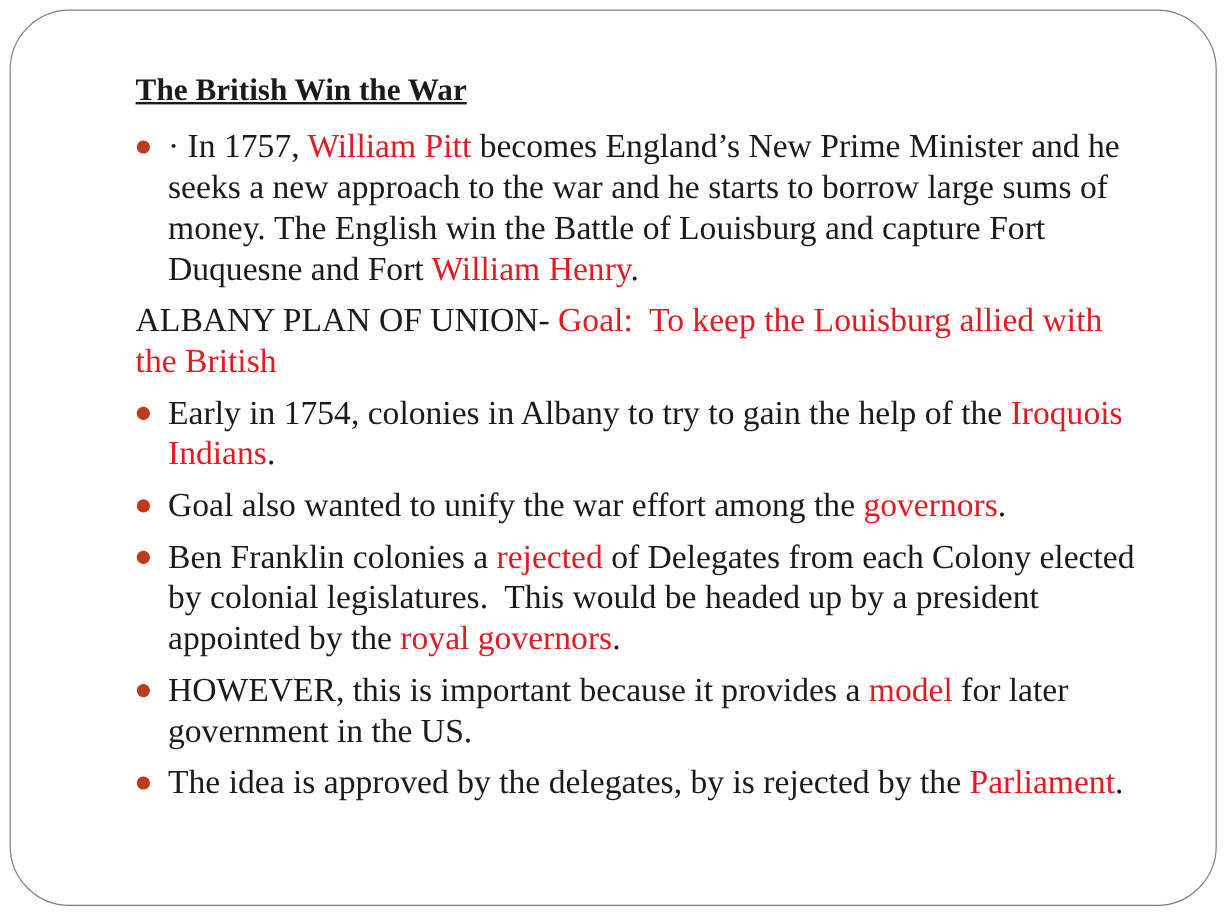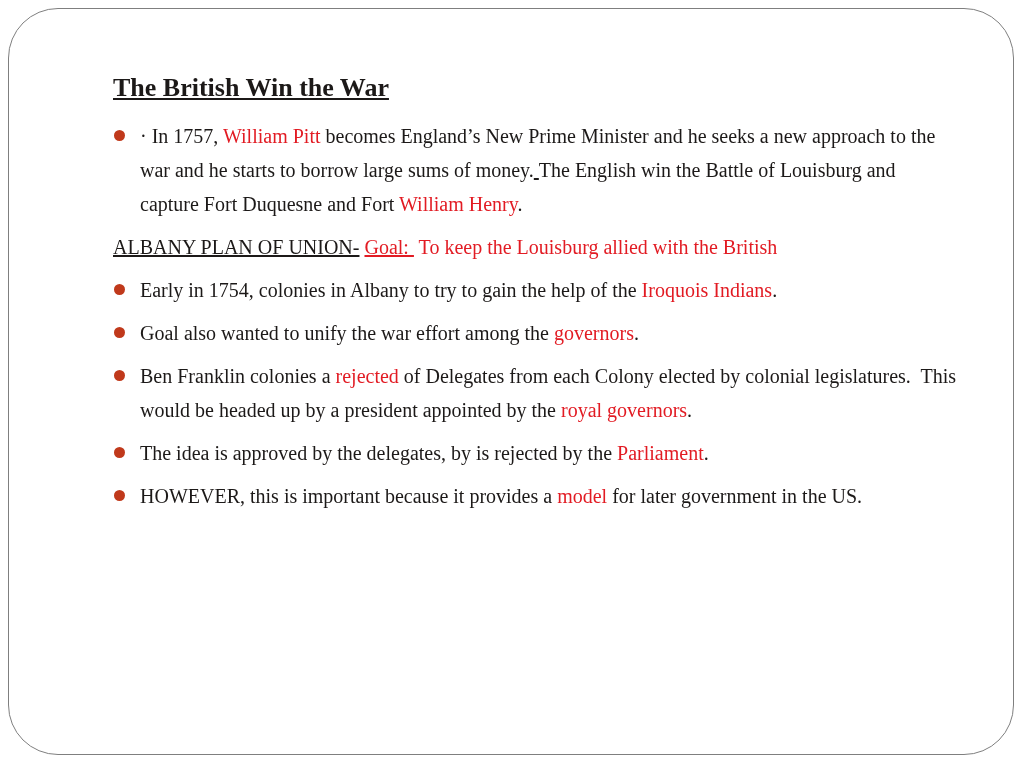--- a/index.html
+++ b/index.html
@@ -25,59 +25,59 @@
     background: #ffffff;
     box-sizing: border-box;
   }
   .content {
     position: absolute;
     left: 113px;
     top: 60px;
     width: 845px;
   }
   .title {
-    margin: 13px 0 16px 0;
+    margin: 0 0 16px 0;
     font-size: 26px;
     font-weight: bold;
     color: var(--ink, #1c1918);
     text-decoration: underline;
     letter-spacing: 0px;
   }
   .block {
-    font-size: 20px;
+    font-size: 28px;
     line-height: 34px;
     color: var(--ink, #1c1918);
     margin: 0 0 9px 0;
   }
   .block.bullet {
     position: relative;
     padding-left: 27px;
   }
   .dot {
     position: absolute;
     left: 1px;
     top: 11px;
     width: 11px;
     height: 11px;
     border-radius: 50%;
     background: var(--dot, #c0391b);
   }
   .red  { color: var(--red, #e21b23); }
-  .u    { text-decoration: underline; }
+  .u    { }
 </style>
 </head>
 <body>
 
 <div>
   <div class="frame"></div>
   <div class="content">
     <h1 class="title">The British Win the War</h1>
     <div id="body-blocks">
         <div class="block bullet"><span class="dot"></span><span>· In 1757, </span><span class="red">William Pitt</span><span> becomes England’s New Prime Minister and he seeks a new approach to the war and he starts to borrow large sums of money.</span><span class="u">&nbsp;</span><span>The English win the Battle of Louisburg and capture Fort Duquesne and Fort </span><span class="red">William Henry</span><span>.</span></div>
         <div class="block plain"><span class="u">ALBANY PLAN OF UNION-</span><span> </span><span class="red u">Goal:&nbsp;</span><span class="red"> To keep the Louisburg allied with the British</span></div>
         <div class="block bullet"><span class="dot"></span><span>Early in 1754, colonies in Albany to try to gain the help of the </span><span class="red">Iroquois Indians</span><span>.</span></div>
         <div class="block bullet"><span class="dot"></span><span>Goal also wanted to unify the war effort among the </span><span class="red">governors</span><span>.</span></div>
         <div class="block bullet"><span class="dot"></span><span>Ben Franklin colonies a </span><span class="red">rejected</span><span> of Delegates from each Colony elected by colonial legislatures.&nbsp; This would be headed up by a president appointed by the </span><span class="red">royal governors</span><span>.</span></div>
+        <div class="block bullet"><span class="dot"></span><span>HOWEVER, this is important because it provides a </span><span class="red">model</span><span> for later government in the US.</span></div>
         <div class="block bullet"><span class="dot"></span><span>The idea is approved by the delegates, by is rejected by the </span><span class="red">Parliament</span><span>.</span></div>
-        <div class="block bullet"><span class="dot"></span><span>HOWEVER, this is important because it provides a </span><span class="red">model</span><span> for later government in the US.</span></div>
       </div>
   </div>
 </div>
 
 </body></html>

